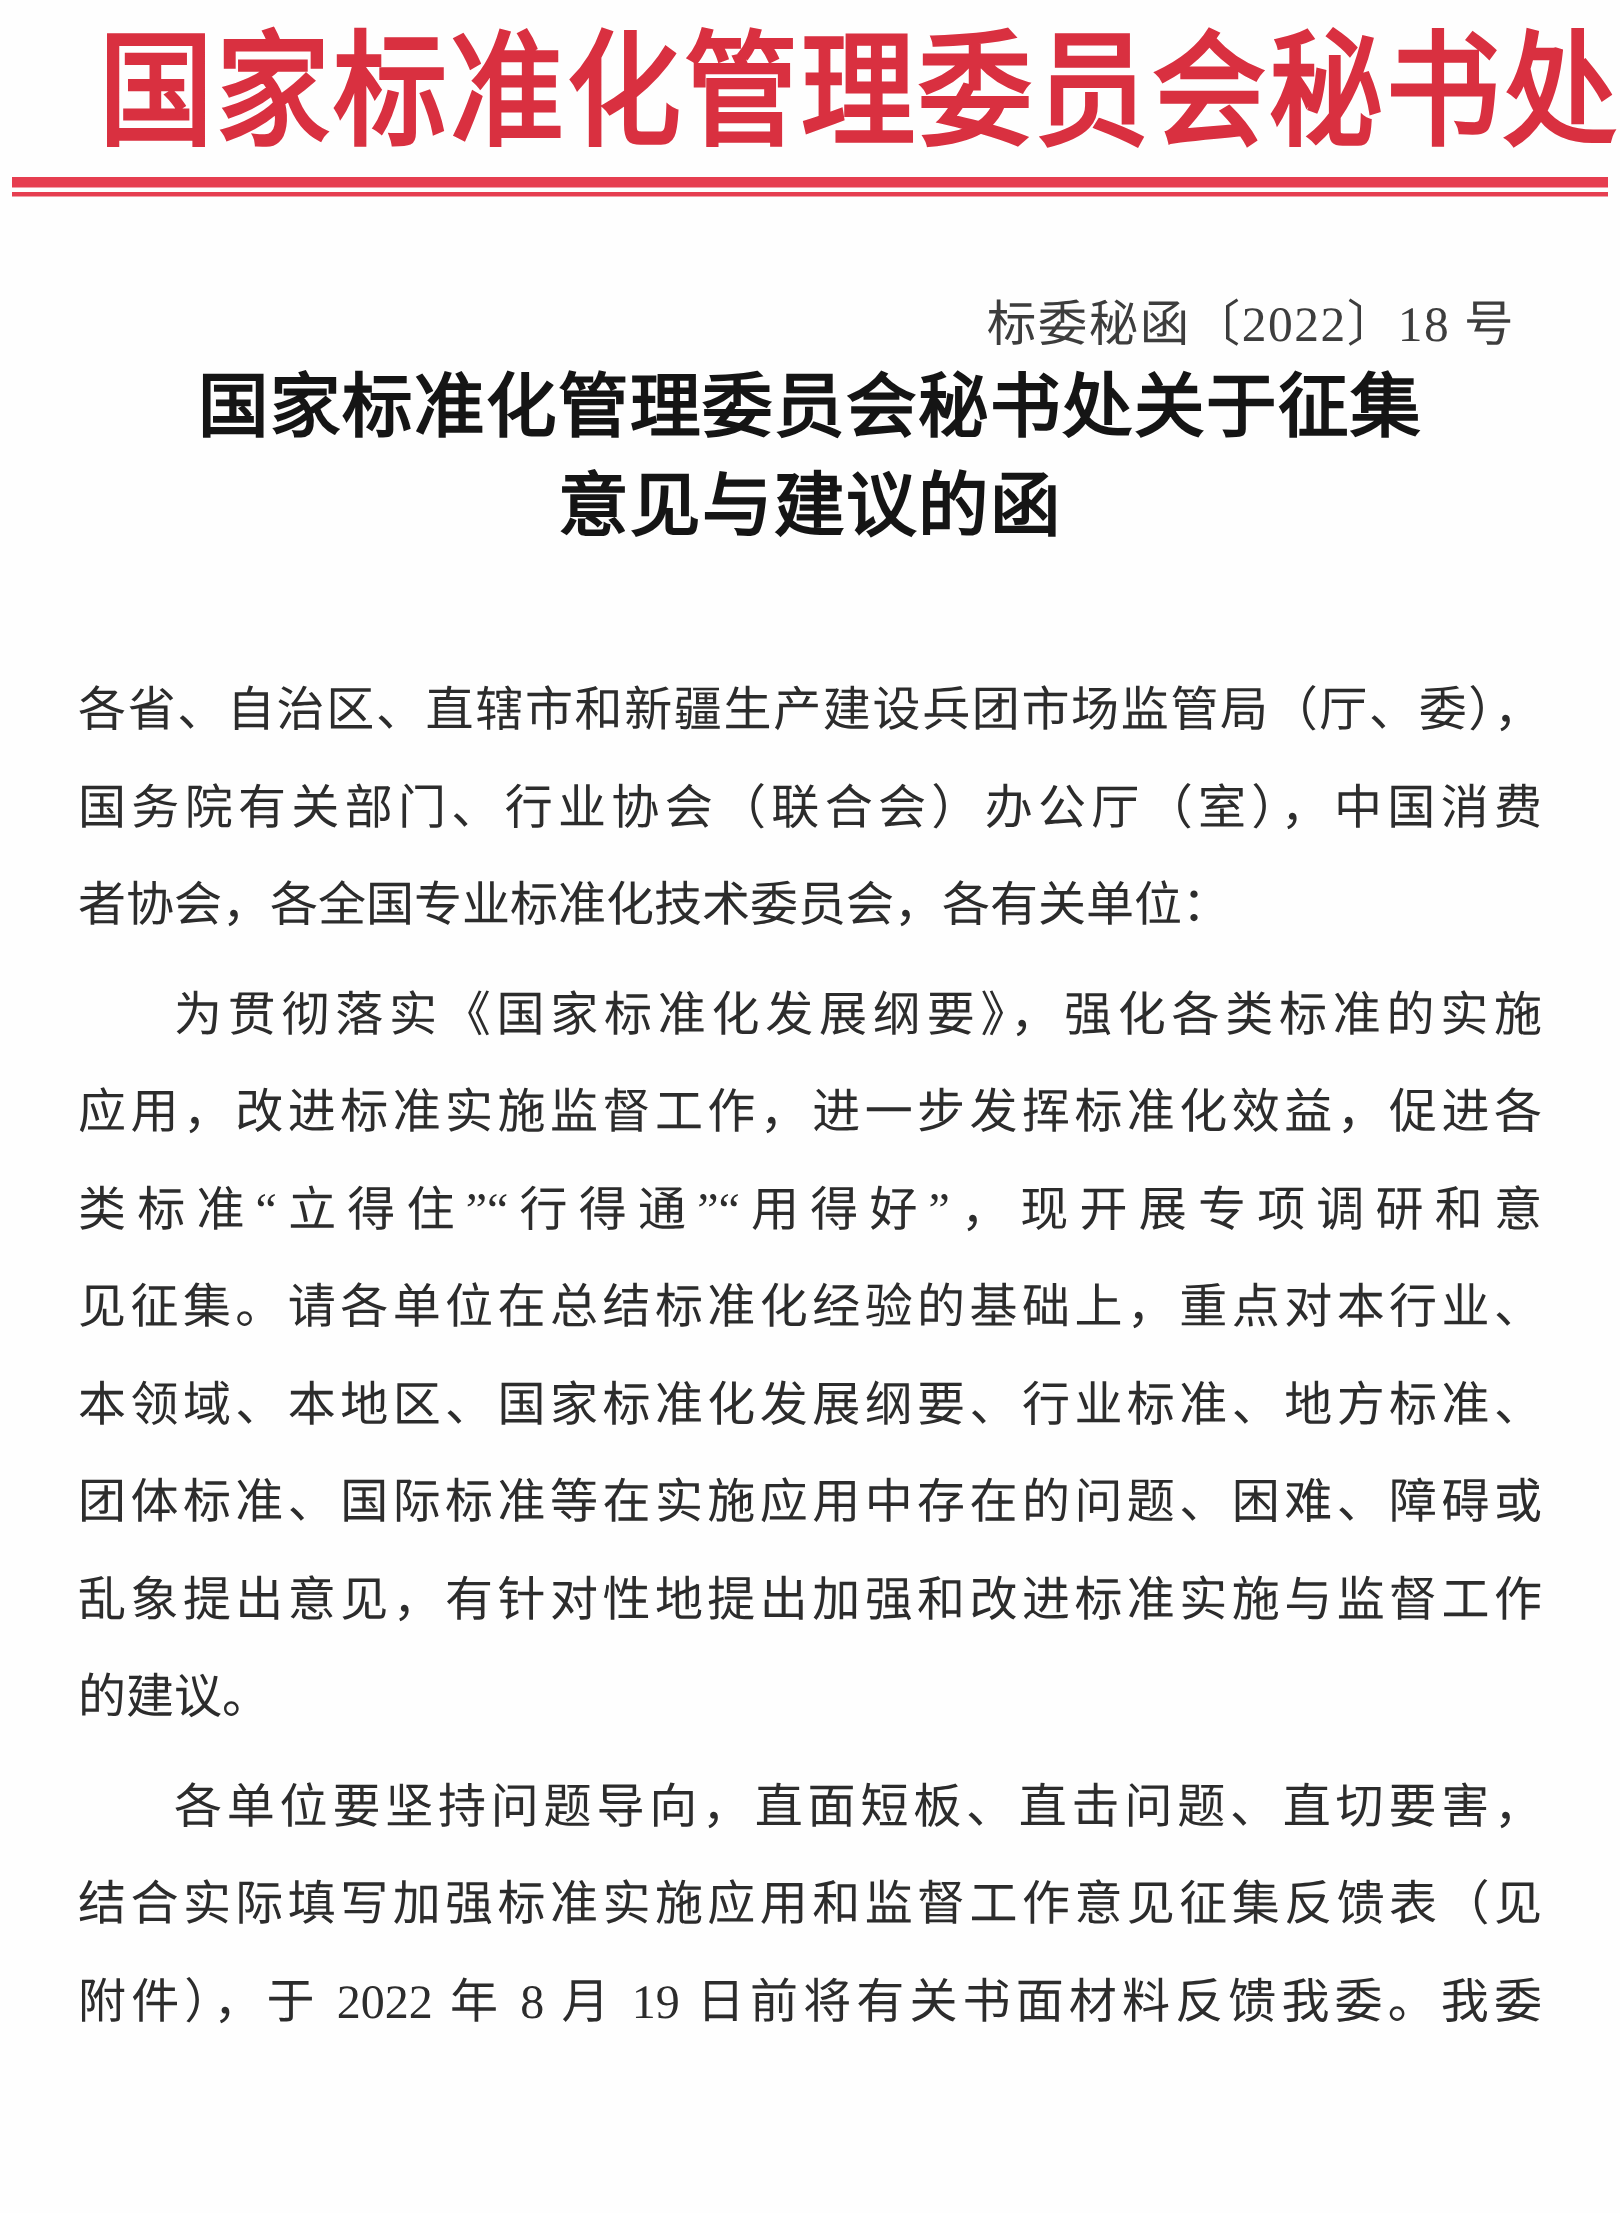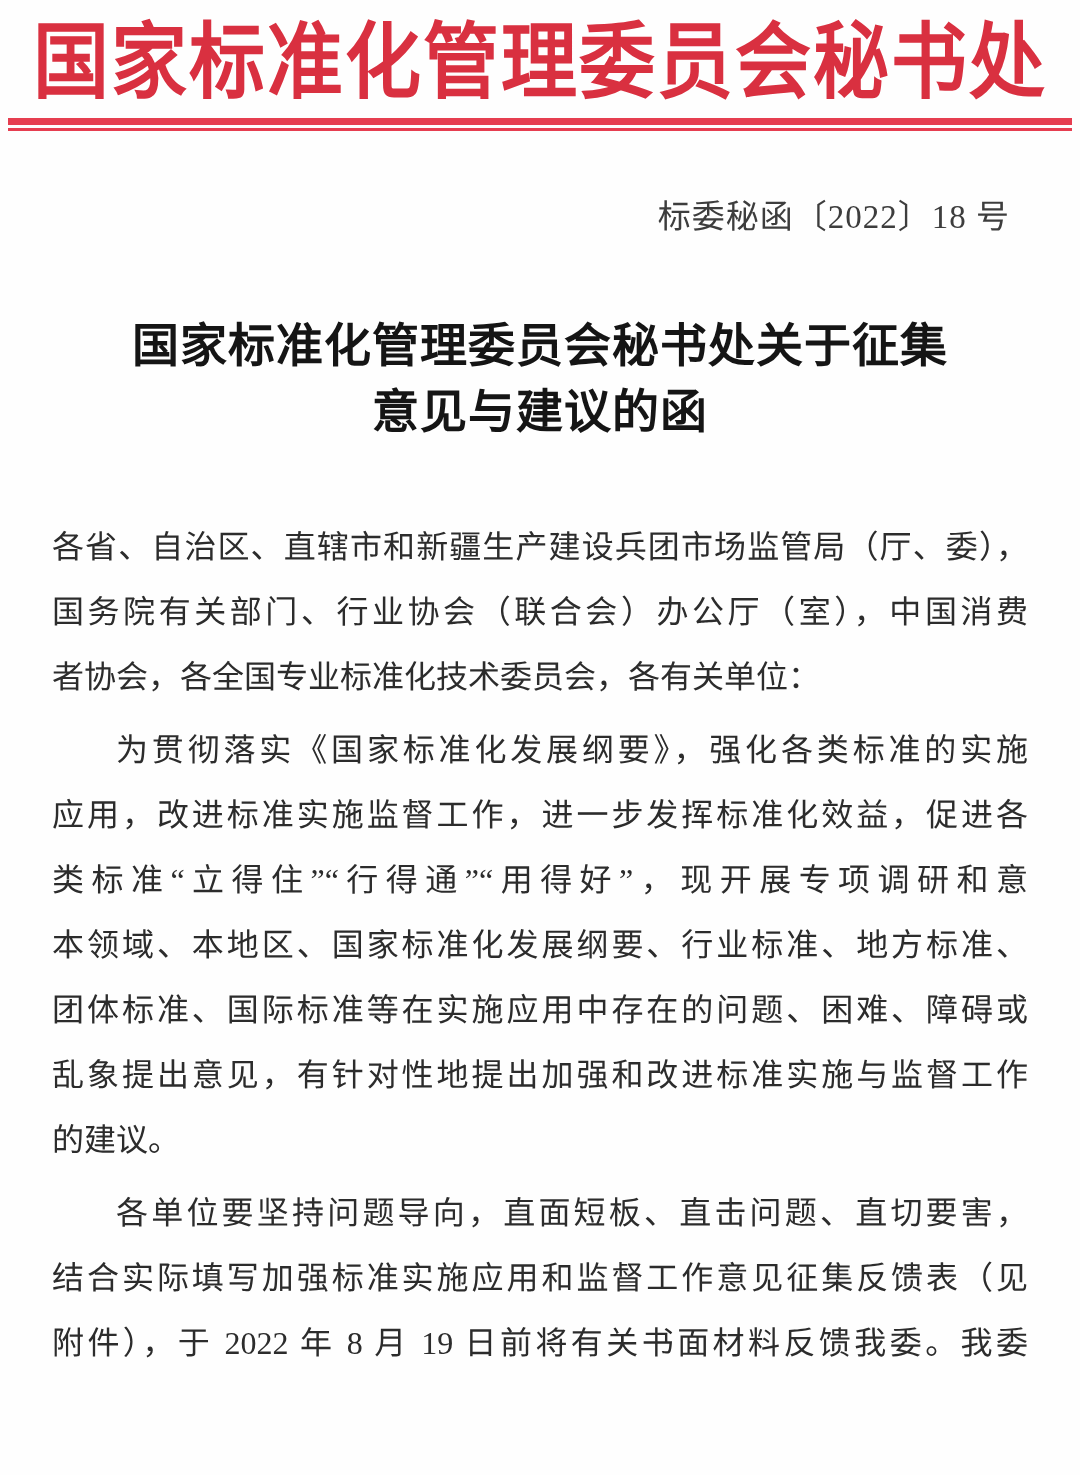--- a/index.html
+++ b/index.html
@@ -11,21 +11,21 @@
     position: relative;
     width: 1080px;
     height: 1475px;
     overflow: hidden;
     background: #fefefe;
     font-family: "Liberation Serif", "DejaVu Serif", serif;
   }
   
   .letterhead {
     padding-top: 12px;
-    text-align: center;
+    text-align: right;
   }
   .org-name {
     display: inline-block;
     font-size: 76px;
     line-height: 92px;
     font-weight: 700;
     color: #d93040;
     letter-spacing: 2px;
     white-space: nowrap;
     transform: scaleY(1.10);
@@ -42,21 +42,20 @@
     margin-top: 64px;
     padding-right: 70px;
     text-align: right;
     font-size: 33px;
     line-height: 44px;
     color: #3d3d3d;
     letter-spacing: 1px;
   }
   
   .doc-title {
-    margin-top: 74px;
     text-align: center;
     font-weight: 700;
     color: #151515;
   }
   .title-line {
     font-size: 47px;
     line-height: 66px;
     letter-spacing: 1px;
   }
   
@@ -103,20 +102,21 @@
     <div class="title-line">意见与建议的函</div>
   </div>
 
   <div class="doc-body">
     <div class="b-line stretch">各省、自治区、直辖市和新疆生产建设兵团市场监管局（厅、委），</div>
     <div class="b-line stretch">国务院有关部门、行业协会（联合会）办公厅（室），中国消费</div>
     <div class="b-line plain">者协会，各全国专业标准化技术委员会，各有关单位：</div>
     <div class="b-line stretch indent para-gap">为贯彻落实《国家标准化发展纲要》，强化各类标准的实施</div>
     <div class="b-line stretch">应用，改进标准实施监督工作，进一步发挥标准化效益，促进各</div>
     <div class="b-line stretch">类标准“立得住”“行得通”“用得好”，现开展专项调研和意</div>
+    <div class="b-line stretch">见征集。请各单位在总结标准化经验的基础上，重点对本行业、</div>
     <div class="b-line stretch">本领域、本地区、国家标准化发展纲要、行业标准、地方标准、</div>
     <div class="b-line stretch">团体标准、国际标准等在实施应用中存在的问题、困难、障碍或</div>
     <div class="b-line stretch">乱象提出意见，有针对性地提出加强和改进标准实施与监督工作</div>
     <div class="b-line plain">的建议。</div>
     <div class="b-line stretch indent para-gap">各单位要坚持问题导向，直面短板、直击问题、直切要害，</div>
     <div class="b-line stretch">结合实际填写加强标准实施应用和监督工作意见征集反馈表（见</div>
     <div class="b-line stretch">附件），于 2022 年 8 月 19 日前将有关书面材料反馈我委。我委</div>
   </div>
 
 </div>

